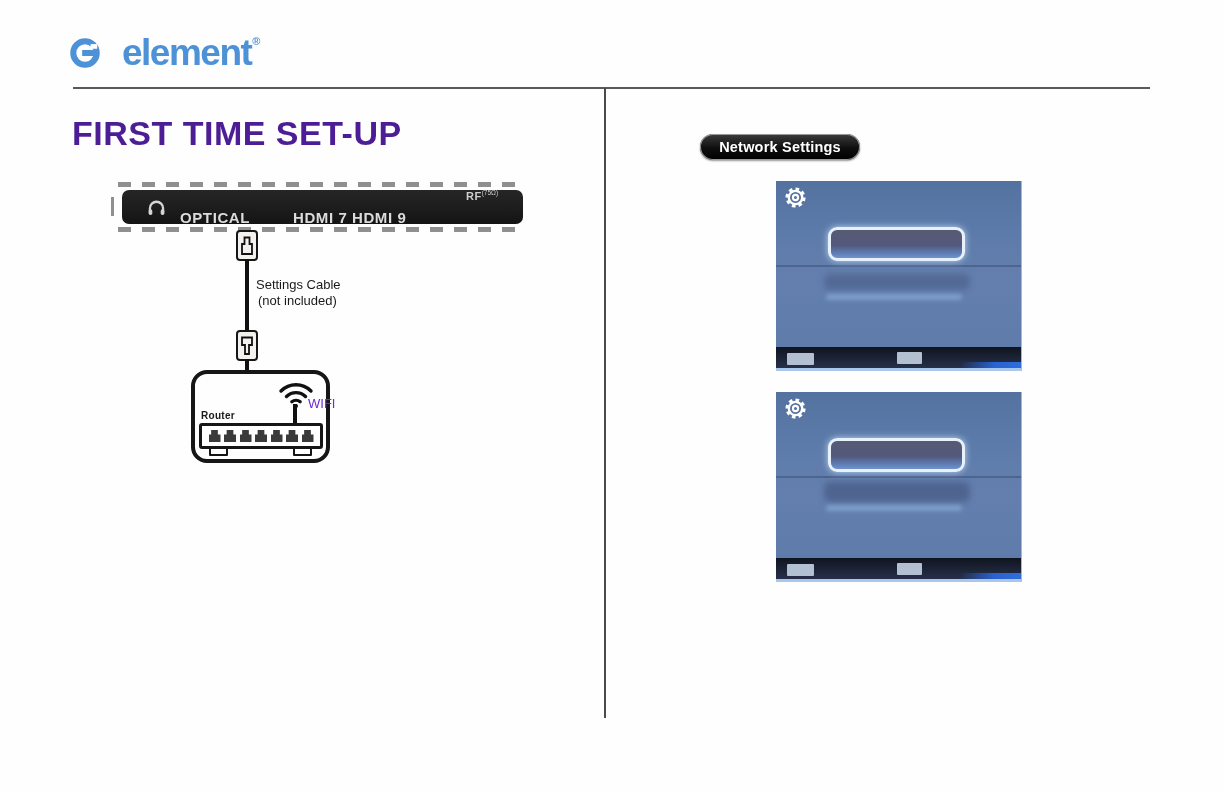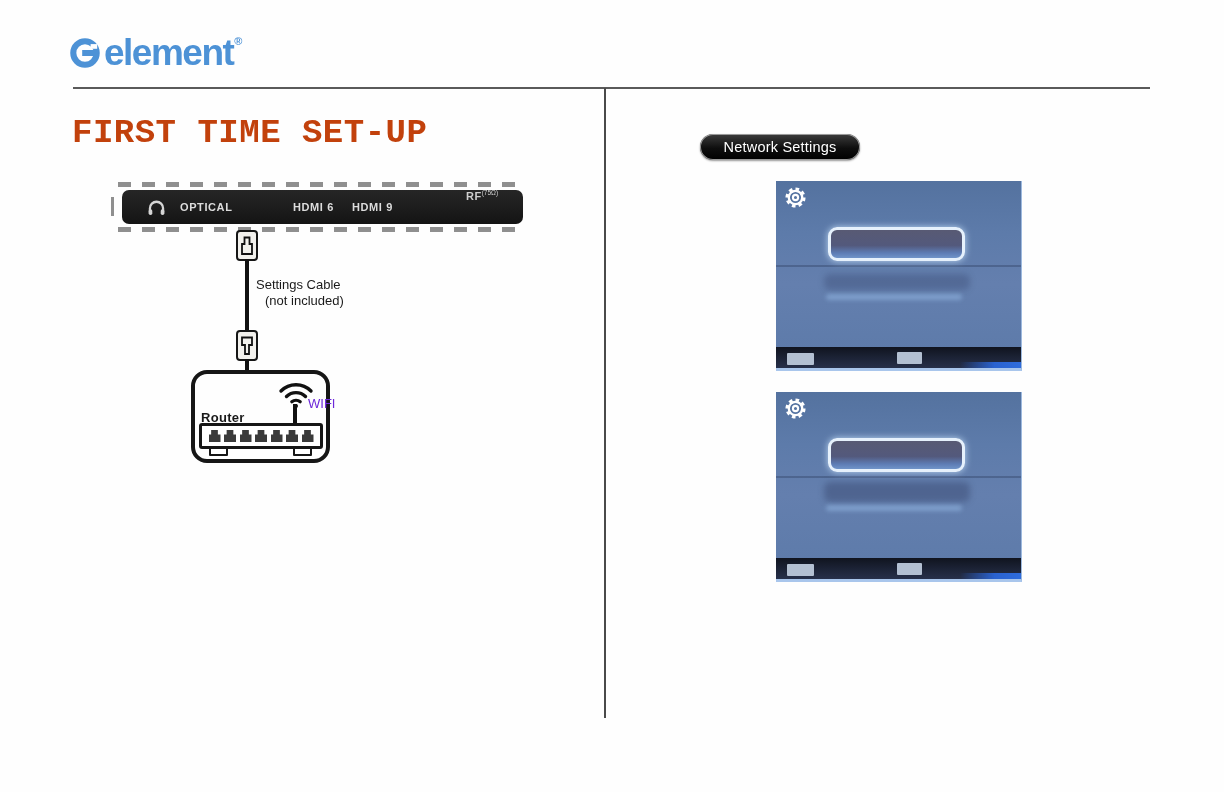--- a/index.html
+++ b/index.html
@@ -3,51 +3,51 @@
 <meta charset="utf-8">
 <style>
   * { margin:0; padding:0; box-sizing:border-box; }
   html,body { background:#ffffff; }
   body { font-family:"Liberation Sans", sans-serif; }
   #page {
     position:relative; width:1224px; height:792px; background:#fefefe; overflow:hidden;
   }
 
   
-  .logo { position:absolute; left:70px; top:38px; display:flex; align-items:flex-start; gap:4px; }
+  .logo { position:absolute; left:70px; top:38px; display:flex; align-items:flex-start; gap:22px; }
   .logo-mark { width:30px; height:30px; }
   .logo-word {
     font-family:"Liberation Sans", sans-serif; font-weight:bold;
     font-size:37px; letter-spacing:-1.5px; color:#4d92d6; line-height:30px;
   }
   .logo-reg { font-size:11px; color:#4d92d6; vertical-align:top; position:relative; top:-12px; left:1px; font-weight:bold; }
 
   .top-rule { position:absolute; left:73px; top:87px; width:1077px; height:2px; background:#5a5a5a; }
   .v-divider { position:absolute; left:604px; top:88px; width:2px; height:630px; background:#4a4a4a; }
 
   
   .page-title {
     position:absolute; left:72px; top:114px;
-    font-family:Liberation Mono, monospace; font-weight:bold;
-    font-size:34px; color:#c2410c; letter-spacing:0.5px;
+    font-family:Liberation Sans, sans-serif; font-weight:bold;
+    font-size:34px; color:#4c1d95; letter-spacing:0.5px;
   }
 
   .dash-h { position:absolute; height:5px;
     background:repeating-linear-gradient(90deg,#8f8f8f 0 13px, transparent 13px 24px); }
   .dash-top { left:118px; top:182px; width:407px; }
   .dash-bottom { left:118px; top:227px; width:407px; }
   .dash-left-tick { position:absolute; left:111px; top:197px; width:3px; height:19px; background:#8f8f8f; }
 
   .port-bar {
     position:absolute; left:122px; top:190px; width:401px; height:34px;
     background:linear-gradient(180deg,#262626,#141414); border-radius:7px;
   }
   .port-bar .plabel {
-    position:absolute; top:0; height:100%; display:flex; align-items:center;
-    color:#dcdcdc; font-size:11px; font-weight:bold; letter-spacing:0.6px;
+    position:absolute; top:10px; height:100%; display:flex; align-items:center;
+    color:#dcdcdc; font-size:15px; font-weight:bold; letter-spacing:0.6px;
   }
   .pl-optical { left:58px; }
   .pl-hdmi3 { left:171px; }
   .pl-hdmi2 { left:230px; }
   .pl-rf { position:absolute; left:337px; top:0; width:46px; height:100%;
     display:flex; flex-direction:row; align-items:flex-start; justify-content:center; color:#cfcfcf; }
   .pl-rf .rf-main { font-size:11px; font-weight:bold; letter-spacing:0.5px; }
   .pl-rf .rf-sub { font-size:6.5px; margin-top:-1px; }
   .hp-icon { position:absolute; left:24px; top:8px; }
 
@@ -55,27 +55,27 @@
     position:absolute; left:236px; width:22px; height:31px;
     border:2.5px solid #161616; border-radius:4px; background:#f2f1ed;
     display:flex; align-items:center; justify-content:center;
   }
   .connector-top { top:230px; }
   .connector-bottom { top:330px; }
   .cable-line { position:absolute; left:245px; top:259px; width:4px; height:74px; background:#111; }
   .cable-stub { position:absolute; left:245px; top:359px; width:4px; height:14px; background:#111; }
 
   .cable-caption { position:absolute; left:256px; top:277px; font-size:13px; color:#1a1a1a; line-height:16px; }
-  .cable-caption .l2 { margin-left:9px; }
+  .cable-caption .l2 { margin-left:2px; }
 
   .enclosure {
     position:absolute; left:191px; top:370px; width:139px; height:93px;
     border:4px solid #161616; border-radius:16px;
   }
-  .router-label { position:absolute; left:201px; top:410px; font-size:13px; font-weight:bold; color:#1a1a1a; letter-spacing:0.3px; }
+  .router-label { position:absolute; left:201px; top:410px; font-size:10px; font-weight:bold; color:#1a1a1a; letter-spacing:0.3px; }
   .wifi-arcs { position:absolute; left:274px; top:376px; }
   .wifi-antenna { position:absolute; left:293px; top:404px; width:4px; height:22px; background:#111; }
   .wifi-label { position:absolute; left:308px; top:396px; font-size:13px; color:#6d28d9; }
 
   .router-box {
     position:absolute; left:199px; top:423px; width:124px; height:26px;
     border:3px solid #161616; border-radius:3px; background:#fff;
     display:flex; align-items:center; justify-content:space-evenly; padding:0 3px;
   }
   .rport {
@@ -85,21 +85,21 @@
   .foot { position:absolute; top:447px; width:19px; height:9px; border:2.5px solid #161616; background:#fff; border-radius:1px; }
   .foot-l { left:209px; }
   .foot-r { left:293px; }
 
   
   .ns-pill {
     position:absolute; left:700px; top:134px; width:160px; height:26px;
     background:linear-gradient(180deg,#3c3c3c,#0e0e0e 55%,#000);
     border-radius:13px; box-shadow:0 0 0 1px #9a9a9a inset, 0 1px 2px rgba(0,0,0,.4);
     display:flex; align-items:center; justify-content:center;
-    color:#fff; font-size:14.5px; font-weight:normal; letter-spacing:0.2px;
+    color:#fff; font-size:14.5px; font-weight:bold; letter-spacing:0.2px;
   }
 
   .tv-screen {
     position:absolute; left:776px; width:246px; height:190px; overflow:hidden;
     background:linear-gradient(180deg,#54729f 0%,#5d7baa 28%,#647fae 55%,#5c7aa9 100%);
     border-bottom:3px solid #a9c6ec; border-right:1px solid #9db9de;
   }
   .screen-1 { top:181px; }
   .screen-2 { top:392px; }
   .gear { position:absolute; left:8px; top:5px; }
@@ -145,21 +145,21 @@
   <div class="dash-h dash-bottom"></div>
   <div class="dash-left-tick"></div>
 
   <div class="port-bar">
     <svg class="hp-icon" width="21" height="18" viewBox="0 0 24 20">
       <path d="M4.5 16 v-4.5 a7.5 7.5 0 0 1 15 0 V16" fill="none" stroke="#d5d5d5" stroke-width="2.6" stroke-linecap="round"></path>
       <rect x="3" y="12.5" width="4.2" height="6.5" rx="2" fill="#d5d5d5"></rect>
       <rect x="16.8" y="12.5" width="4.2" height="6.5" rx="2" fill="#d5d5d5"></rect>
     </svg>
     <div class="plabel pl-optical">OPTICAL</div>
-    <div class="plabel pl-hdmi3">HDMI 6</div>
+    <div class="plabel pl-hdmi3">HDMI 7</div>
     <div class="plabel pl-hdmi2">HDMI 9</div>
     <div class="pl-rf">
       <div class="rf-main">RF</div>
       <div class="rf-sub">(75Ω)</div>
     </div>
   </div>
 
   <div class="connector connector-top">
     <svg width="14" height="22" viewBox="0 0 14 22">
       <path d="M4.5 2.5 h5 v6.5 h2.5 v10 h-10 v-10 h2.5 z" fill="none" stroke="#111" stroke-width="1.8"></path>

